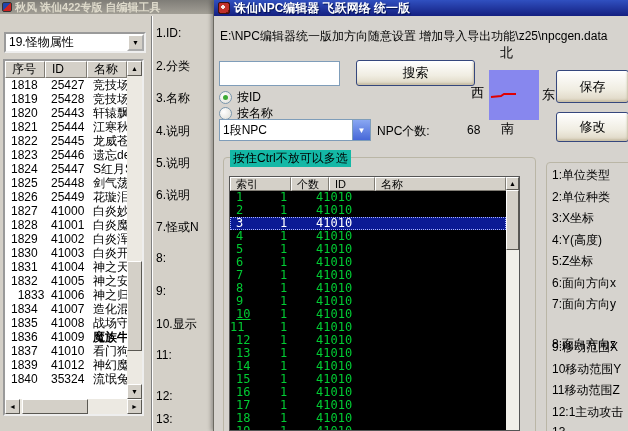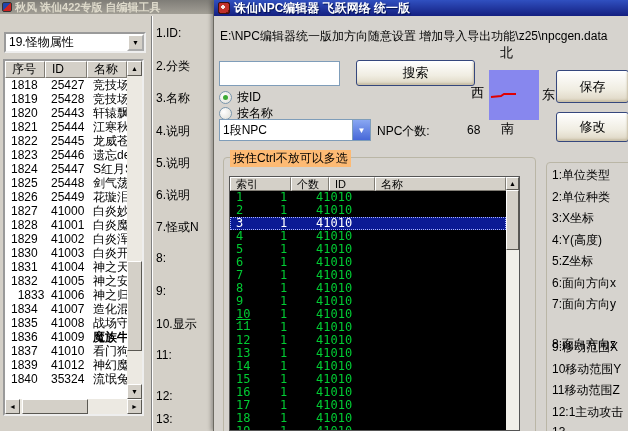--- a/index.html
+++ b/index.html
@@ -59,21 +59,21 @@
   .btn-xp-arrow{width:18px;height:100%;background:linear-gradient(#89a7f2,#4768d8);border-left:1px solid #7f9db9;color:#fff;font-size:8px;display:flex;align-items:center;justify-content:center}
 
   #npc-count-label{left:163px;top:123px;white-space:nowrap}
   #npc-count-value{left:253px;top:123px;white-space:nowrap}
 
   #compass-square{left:275px;top:70px;width:50px;height:50px;background:#8787ee}
   .compass-label{position:absolute;white-space:nowrap;font-size:13px}
 
   .groupbox{border:1px solid #bab6a6;border-radius:4px}
   #group-multi{left:9px;top:157px;width:313px;height:280px}
-  #multi-hint{left:16px;top:150px;background:#fdba74;padding:0 3px;white-space:nowrap}
+  #multi-hint{left:16px;top:150px;background:#14b8a6;padding:0 3px;white-space:nowrap}
   #group-props{left:332px;top:162px;width:90px;height:275px}
   #prop-labels{left:338px;top:167px;width:86px;height:264px;overflow:hidden}
   .prop-label{position:absolute;left:0;height:14px;white-space:nowrap}
 
   
   #npc-table{left:15px;top:176px;width:291px;height:255px;background:#000;border:1px solid #555}
   #npc-table-header{position:absolute;left:0;top:0;right:13px;height:14px;display:flex}
   #npc-table-header .hcell{height:14px;font-size:11px;line-height:12px;padding-left:5px}
   #npc-table-body{position:absolute;left:0;top:14px;right:13px;bottom:0;overflow:hidden;font-family:"DejaVu Sans Mono","Liberation Mono",monospace;font-size:12px}
   .trow{height:13px;line-height:13px;display:flex;color:#00cc33;white-space:nowrap;cursor:default}
@@ -353,21 +353,21 @@
             <span style="padding-left: 6px; width: 46px;">41010</span>
             <span style="padding-left: 4px; flex: 1 1 0%;"></span>
           </div>
           <div class="trow">
             <span style="padding-left: 6px; width: 42px; text-decoration: underline;">10</span>
             <span style="padding-left: 8px; width: 38px;">1</span>
             <span style="padding-left: 6px; width: 46px;">41010</span>
             <span style="padding-left: 4px; flex: 1 1 0%;"></span>
           </div>
           <div class="trow">
-            <span style="padding-left: 6px; width: 42px; font-family: Liberation Mono, monospace;">11</span>
+            <span style="width: 42px;">11</span>
             <span style="padding-left: 8px; width: 38px;">1</span>
             <span style="padding-left: 6px; width: 46px;">41010</span>
             <span style="padding-left: 4px; flex: 1 1 0%;"></span>
           </div>
           <div class="trow">
             <span style="padding-left: 6px; width: 42px;">12</span>
             <span style="padding-left: 8px; width: 38px;">1</span>
             <span style="padding-left: 6px; width: 46px;">41010</span>
             <span style="padding-left: 4px; flex: 1 1 0%;"></span>
           </div>

